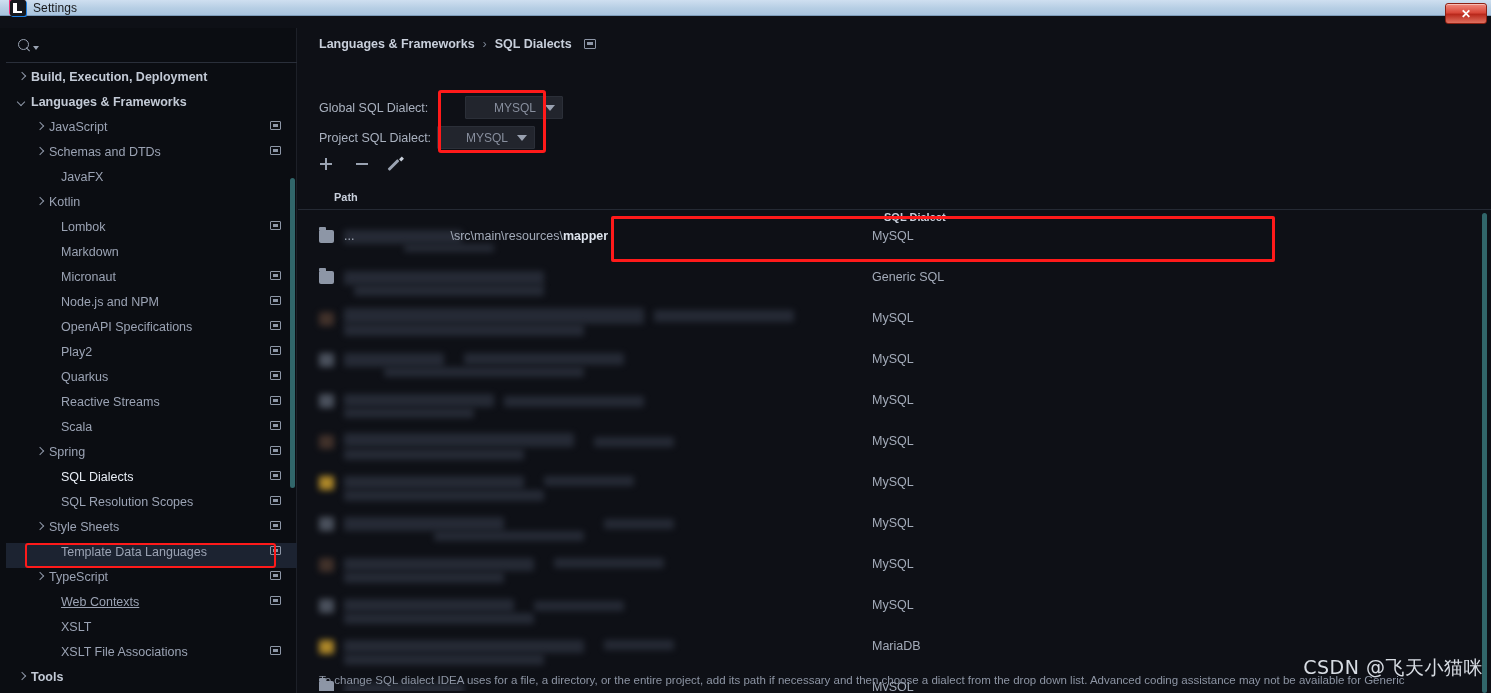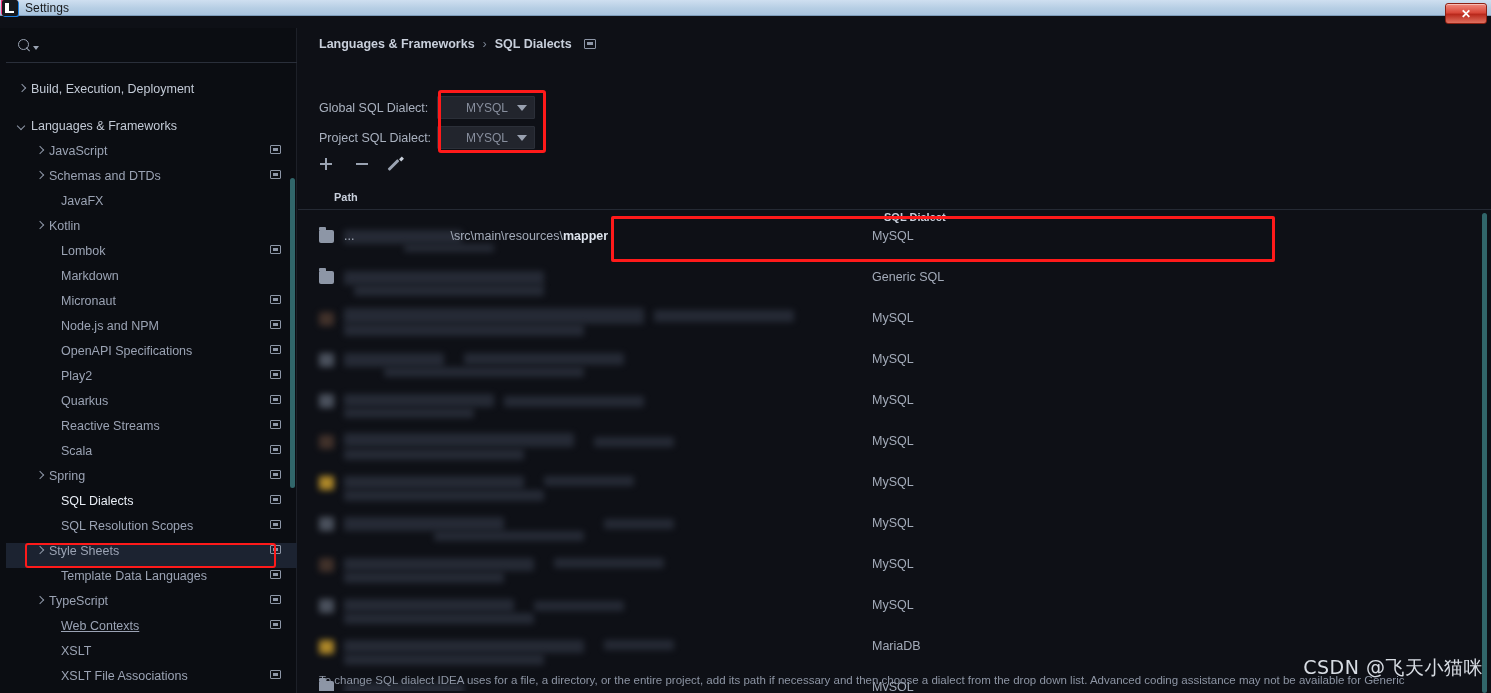--- a/index.html
+++ b/index.html
@@ -9,21 +9,21 @@
     background: #0e1016;
     font-family: "Liberation Sans", sans-serif;
   }
   .window { position: relative; width: 1491px; height: 693px; background:#0e1016; }
 
   
   .titlebar {
     position: absolute; top:0; left:0; width:1491px; height:16px;
     background: linear-gradient(to bottom, #cfdff0 0%, #b6cee4 55%, #a9c4de 100%);
     border-bottom: 1px solid #7e9dbb;
-    display:flex; align-items:center; padding-left:2px;
+    display:flex; align-items:center; padding-left:10px;
   }
   .title-icon {
     width:16px; height:16px; position:relative; flex:0 0 auto;
     background:#16181d; border-radius:2px; overflow:hidden;
     box-shadow: -1px -1px 0 0 #f0347c, 1px 1px 0 0 #1b7ee0;
   }
   .title-icon::before{
     content:""; position:absolute; left:3px; top:3px; width:4px; height:10px;
     background:#fff;
   }
@@ -76,21 +76,21 @@
   }
 
   .tree {
     position:absolute; left:6px; top:36px; width:291px; height:629px;
     overflow:hidden;
   }
   .tree-row {
     position:relative; height:25px; display:flex; align-items:center;
     font-size:12.5px; color:#9ba3b4; white-space:nowrap; cursor:pointer;
   }
-  .tree-row.top { color:#c3cad6; font-weight:normal;margin-top:12px; }
+  .tree-row.top { color:#c3cad6; font-weight:bold; }
   .arrow {
     width:11px;height:11px;position:relative;flex:0 0 auto;margin-right:4px;
   }
   .arrow.right::before{
     content:""; position:absolute; left:3px; top:2px;
     width:5px;height:5px; border-right:1.6px solid #8d96a6; border-top:1.6px solid #8d96a6;
     transform:rotate(45deg);
   }
   .arrow.down::before{
     content:""; position:absolute; left:2px; top:3px;
@@ -381,21 +381,21 @@
 
   <div class="right-pane">
 
     <div class="breadcrumb">
       <span>Languages &amp; Frameworks</span>
       <span class="crumb-sep">›</span>
       <span>SQL Dialects</span>
       <span class="crumb-badge"></span>
     </div>
 
-    <div class="field-row" style="left:21px; top:68px;">
+    <div class="field-row" style="left:21px; top:68px;gap:28px;">
       <div class="field-label">Global SQL Dialect:</div>
       <div class="combo">
         <span>MYSQL</span>
         <span class="combo-caret"></span>
       </div>
     </div>
 
     <div class="field-row" style="left:21px; top:98px;">
       <div class="field-label">Project SQL Dialect:</div>
       <div class="combo">

